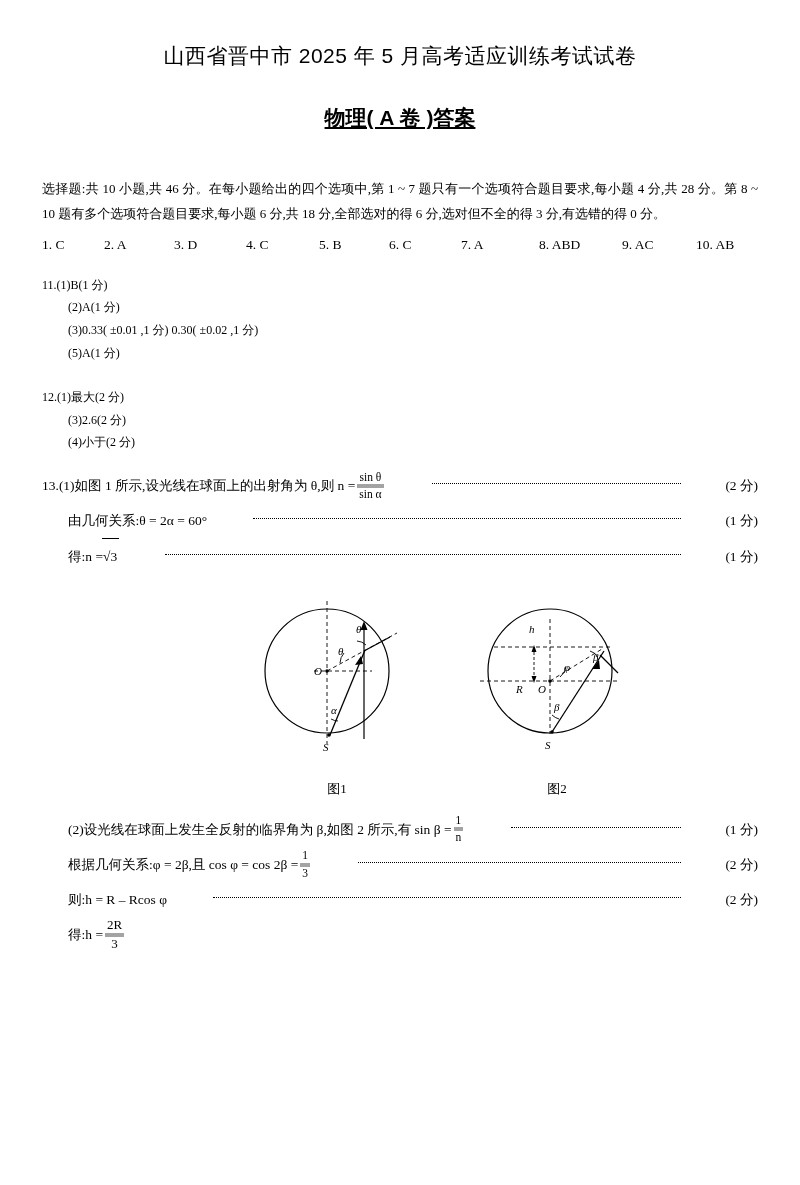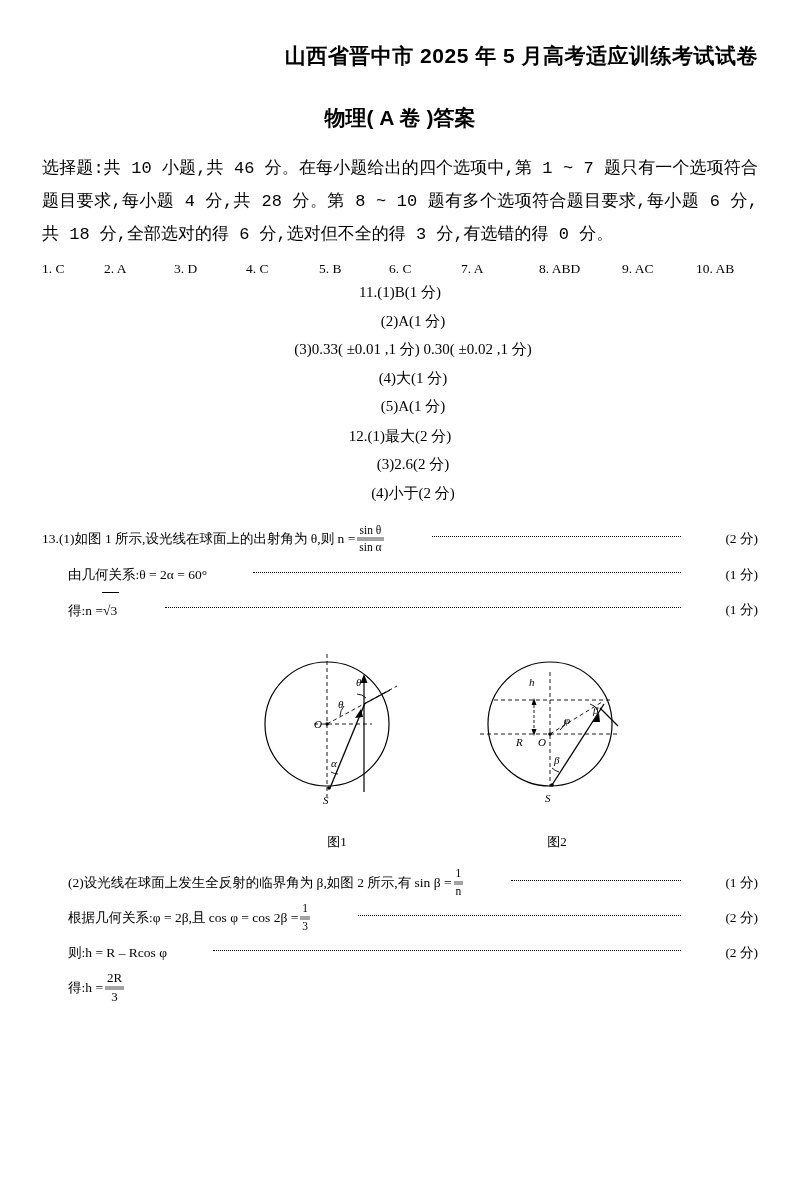--- a/index.html
+++ b/index.html
@@ -16,55 +16,55 @@
     overflow: hidden;
   }
   .page {
     width: 800px;
     height: 1185px;
     position: relative;
     box-sizing: border-box;
     padding: 0 42px;
   }
   .doc-title {
-    text-align: right;
+    text-align: center;
     font-size: 21px;
-    font-weight: bold;
+    font-weight: normal;
     letter-spacing: 0.5px;
     margin-top: 42px;
     font-family: "Liberation Sans", "DejaVu Sans", sans-serif;
   }
   .doc-subtitle {
     text-align: center;
     font-size: 21px;
     font-weight: bold;
     margin-top: 34px;
     font-family: "Liberation Sans", "DejaVu Sans", sans-serif;
+    text-decoration: underline;
   }
   .intro {
-    margin-top: 20px;
-    font-size: 17px;
+    margin-top: 44px;
+    font-size: 13px;
     line-height: 1.95;
     text-align: justify;
-    font-family: Liberation Mono, monospace;
+    font-family: Liberation Serif, serif;
   }
   .choice-row {
     margin-top: 10px;
     font-size: 13.5px;
     display: flex;
     align-items: baseline;
   }
   .choice-row .ch {
     display: inline-block;
   }
   .qblock {
-    margin-top: 1px;
-    font-size: 15px;
+    margin-top: 21px;
+    font-size: 12px;
     line-height: 1.9;
-    text-align: center;
   }
   .qline {
     display: block;
     white-space: nowrap;
   }
   .qline.indent {
     padding-left: 26px;
   }
   .dotline {
     display: flex;
@@ -140,21 +140,20 @@
     <span class="ch" style="width:78px">7. A</span>
     <span class="ch" style="width:83px">8. ABD</span>
     <span class="ch" style="width:74px">9. AC</span>
     <span class="ch">10. AB</span>
   </div>
 
   <div class="qblock">
     <span class="qline"><span>11.</span><span>(1)B(1 分)</span></span>
     <span class="qline indent">(2)A(1 分)</span>
     <span class="qline indent">(3)0.33( ±0.01 ,1 分)   0.30( ±0.02 ,1 分)</span>
-    <span class="qline indent">(4)大(1 分)</span>
     <span class="qline indent">(5)A(1 分)</span>
   </div>
 
   <div class="qblock">
     <span class="qline"><span>12.</span><span>(1)最大(2 分)</span></span>
     <span class="qline indent">(3)2.6(2 分)</span>
     <span class="qline indent">(4)小于(2 分)</span>
   </div>
 
   <div style="margin-top:14px">

